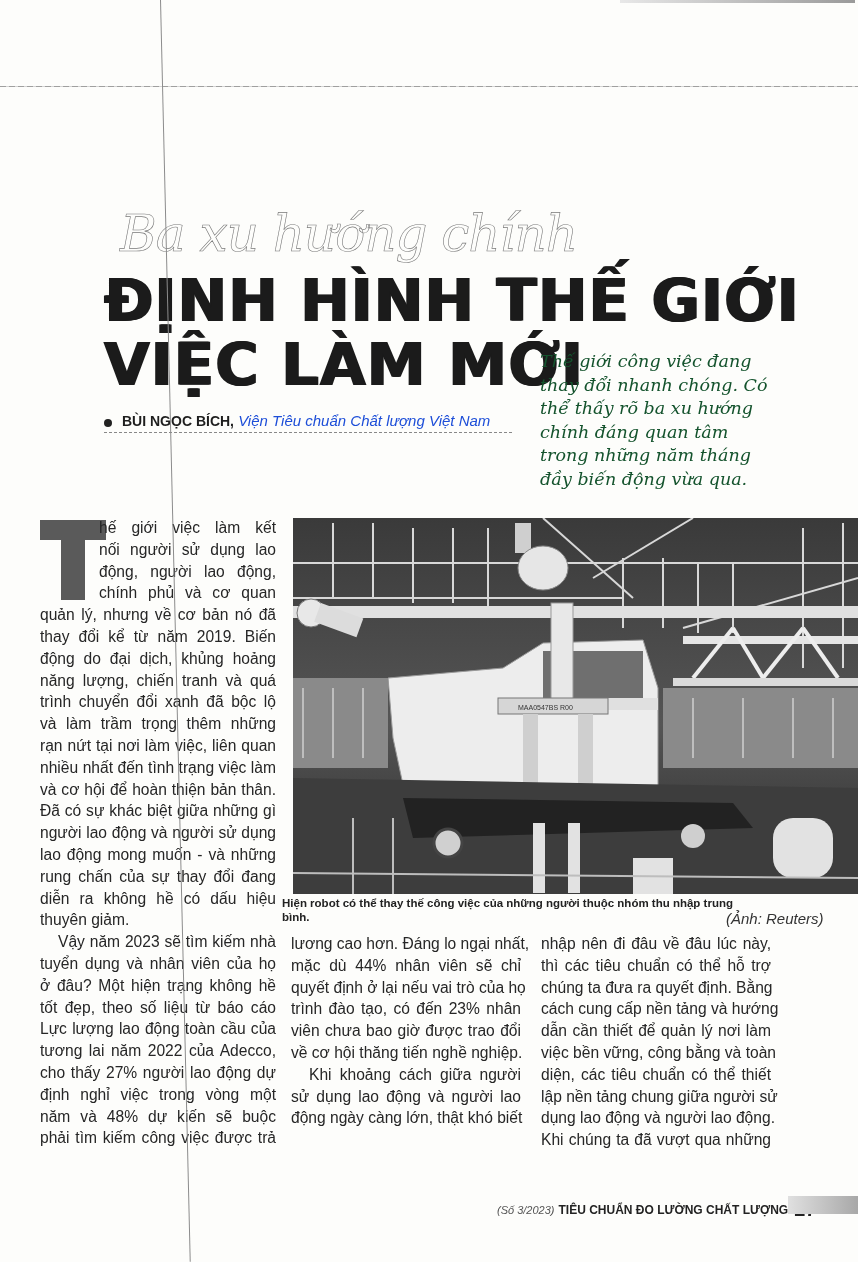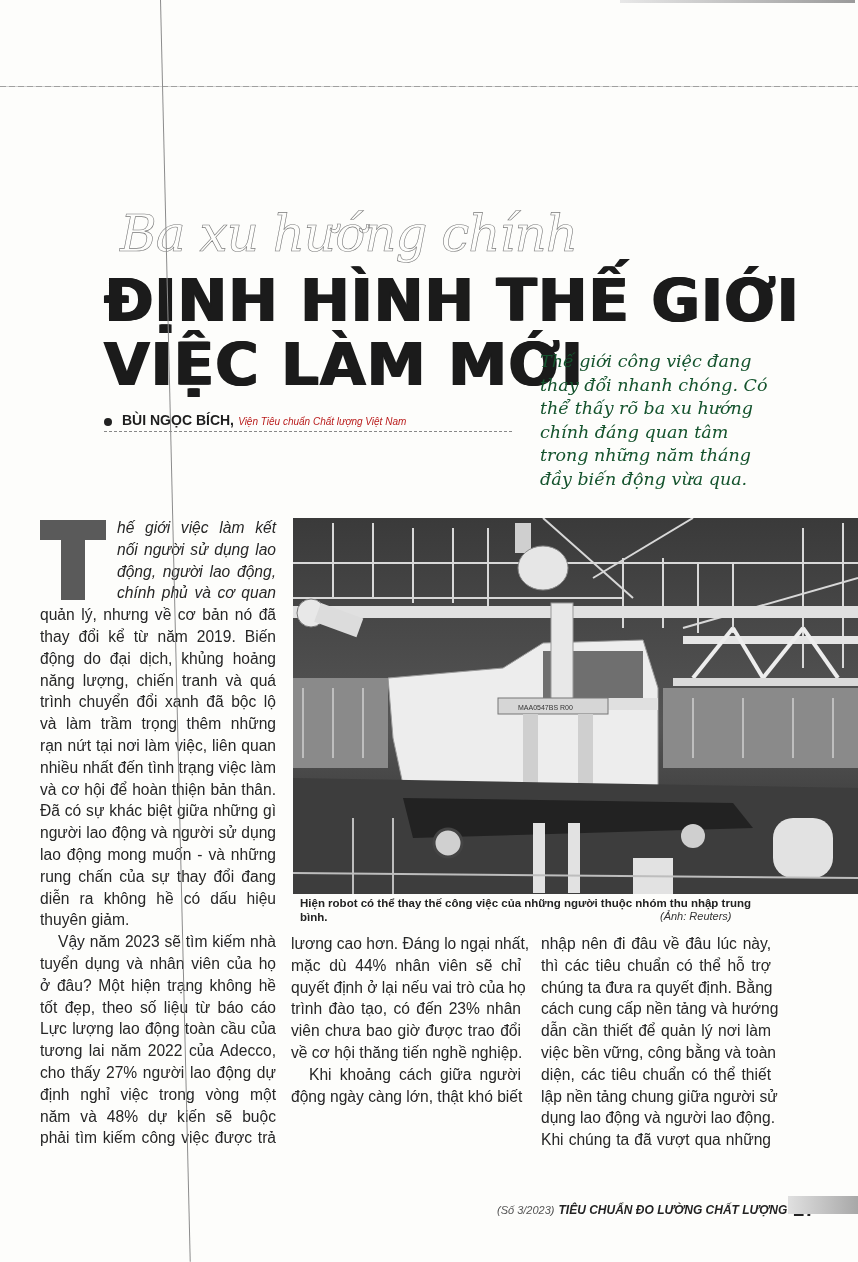--- a/index.html
+++ b/index.html
@@ -29,52 +29,52 @@
     font-weight: bold; font-size: 58px; line-height: 62px; color: #1b1b1b;
     letter-spacing: 1px; transform: scaleX(1.02); transform-origin: left;
     text-shadow: 1px 0 0 #1b1b1b, -1px 0 0 #1b1b1b;
   }
   .title1 { top: 270px; }
   .title2 { top: 334px; }
 
   .byline { left: 104px; top: 412px; width: 408px; border-bottom: 1px dashed #888; padding-bottom: 3px; font-size: 13px; white-space: nowrap; }
   .byline .dot { display: inline-block; width: 8px; height: 8px; background: #222; border-radius: 50%; margin-right: 10px; vertical-align: middle; }
   .byline .name { font-weight: bold; font-family: "Liberation Sans", sans-serif; font-size: 14px; }
-  .byline .org { font-style: italic; font-family: "Liberation Sans", sans-serif; font-size: 10px; color: #b91c1c; }
+  .byline .org { font-style: italic; font-family: "Liberation Sans", sans-serif; font-size: 15px; color: #1d4ed8; }
 
   .lede {
     left: 540px; top: 350px; width: 300px;
     font-family: "DejaVu Serif", "Liberation Serif", serif; font-style: italic;
     font-size: 17.5px; line-height: 23.5px; color: #14532d; font-weight: 300;
   }
   .lede span { display: block; white-space: nowrap; }
 
   
   .col { font-family: "Liberation Sans", sans-serif; font-size: 15.6px; line-height: 21.8px; color: #262626; text-align: justify; }
   .col .ln { display: block; white-space: nowrap; text-align-last: justify; }
   .col .ln.last { text-align-last: left; }
   .col .ind { padding-left: 18px; }
   .col1 { left: 40px; top: 517px; width: 236px; }
   .col2 { left: 291px; top: 933px; width: 230px; }
   .col3 { left: 541px; top: 933px; width: 230px; }
   .dropcap { position: absolute; left: 40px; top: 520px; width: 66px; height: 80px; }
   .dropcap .bar { position: absolute; left: 0; top: 0; width: 66px; height: 20px; background: #5a5a5a; }
   .dropcap .stem { position: absolute; left: 21px; top: 0; width: 24px; height: 80px; background: #5a5a5a; }
-  .col1 .ln.dc { padding-left: 77px; font-style: italic; }
+  .col1 .ln.dc { padding-left: 59px; }
 
   
   .photo { left: 293px; top: 518px; width: 565px; height: 376px; background: #2c2c2c; overflow: hidden; }
-  .caption { left: 300px; top: 896px; width: 480px; font-family: "Liberation Sans", sans-serif; font-size: 11.5px; line-height: 14px; color: #222; }
+  .caption { left: 282px; top: 896px; width: 480px; font-family: "Liberation Sans", sans-serif; font-size: 11.5px; line-height: 14px; color: #222; }
   .caption b { font-weight: bold; }
-  .credit { left: 660px; top: 910px; font-family: "Liberation Sans", sans-serif; font-style: italic; font-size: 11px; color: #333; }
+  .credit { left: 726px; top: 910px; font-family: "Liberation Sans", sans-serif; font-style: italic; font-size: 15px; color: #333; }
 
   
   .footer { left: 497px; top: 1196px; white-space: nowrap; font-family: "Liberation Sans", sans-serif; }
   .footer .issue { font-style: italic; font-size: 11px; color: #555; }
-  .footer .mag { font-weight: bold; font-size: 12px; color: #222; margin-left: 4px; font-style: italic; }
+  .footer .mag { font-weight: bold; font-size: 12px; color: #222; margin-left: 4px; }
   .footer .pg { font-weight: bold; font-size: 20px; color: #222; margin-left: 6px; position: relative; top: 2px; }
   .footer-bar { left: 788px; top: 1196px; width: 70px; height: 18px; background: linear-gradient(90deg, #e0e0e0, #a8a8a8); }
 </style>
 </head>
 <body>
 
 <div class="abs top-strip"></div>
 <div class="abs hline"></div>
 
 <div class="abs kicker">Ba xu hướng chính</div>
@@ -224,20 +224,21 @@
 <div class="abs credit">(Ảnh: Reuters)</div>
 
 <div class="abs col col2">
   <span class="ln">lương cao hơn. Đáng lo ngại nhất,</span>
   <span class="ln">mặc dù 44% nhân viên sẽ chỉ</span>
   <span class="ln">quyết định ở lại nếu vai trò của họ</span>
   <span class="ln">trình đào tạo, có đến 23% nhân</span>
   <span class="ln">viên chưa bao giờ được trao đổi</span>
   <span class="ln">về cơ hội thăng tiến nghề nghiệp.</span>
   <span class="ln ind">Khi khoảng cách giữa người</span>
+  <span class="ln">sử dụng lao động và người lao</span>
   <span class="ln">động ngày càng lớn, thật khó biết</span>
 </div>
 
 <div class="abs col col3">
   <span class="ln">nhập nên đi đâu về đâu lúc này,</span>
   <span class="ln">thì các tiêu chuẩn có thể hỗ trợ</span>
   <span class="ln">chúng ta đưa ra quyết định. Bằng</span>
   <span class="ln">cách cung cấp nền tảng và hướng</span>
   <span class="ln">dẫn cần thiết để quản lý nơi làm</span>
   <span class="ln">việc bền vững, công bằng và toàn</span>

